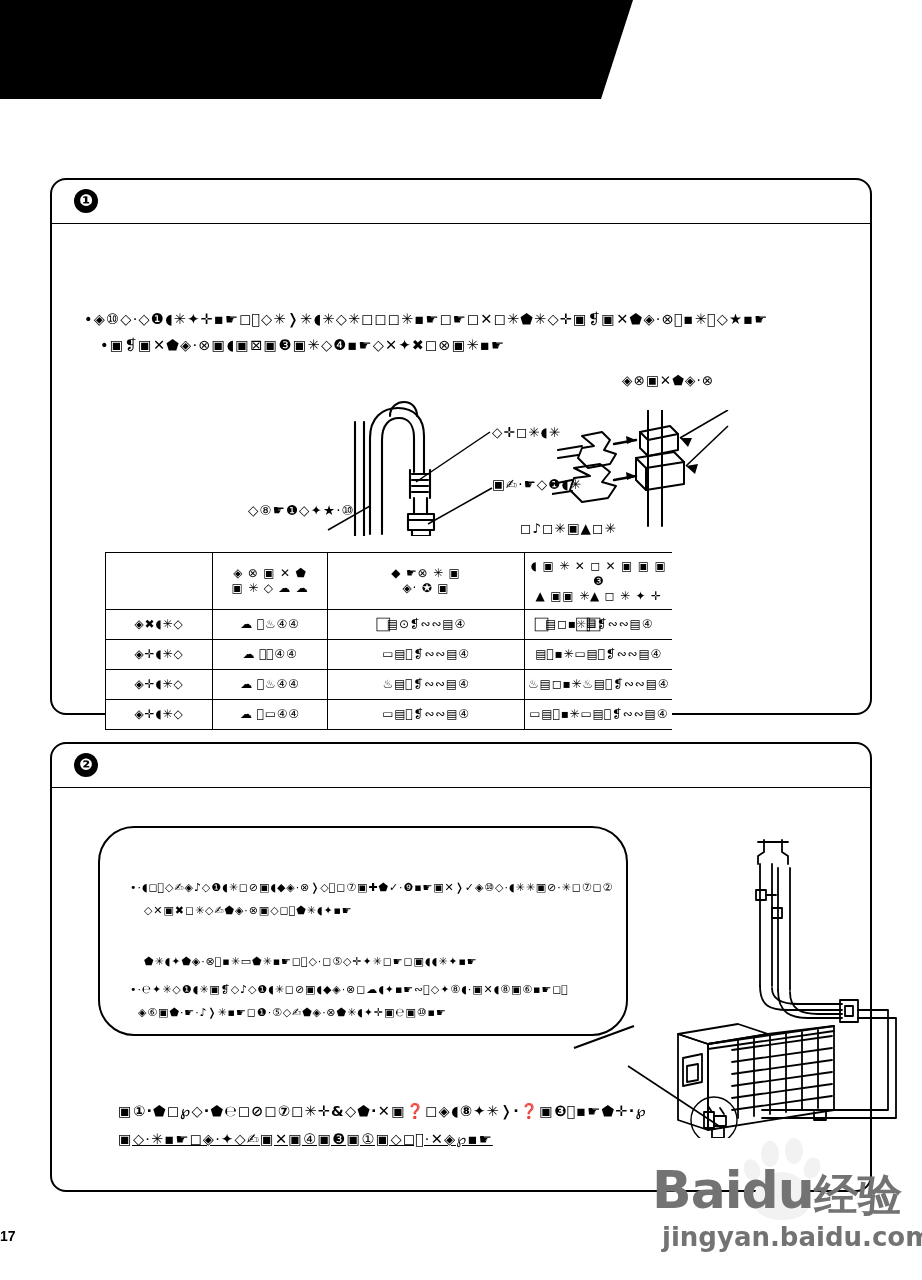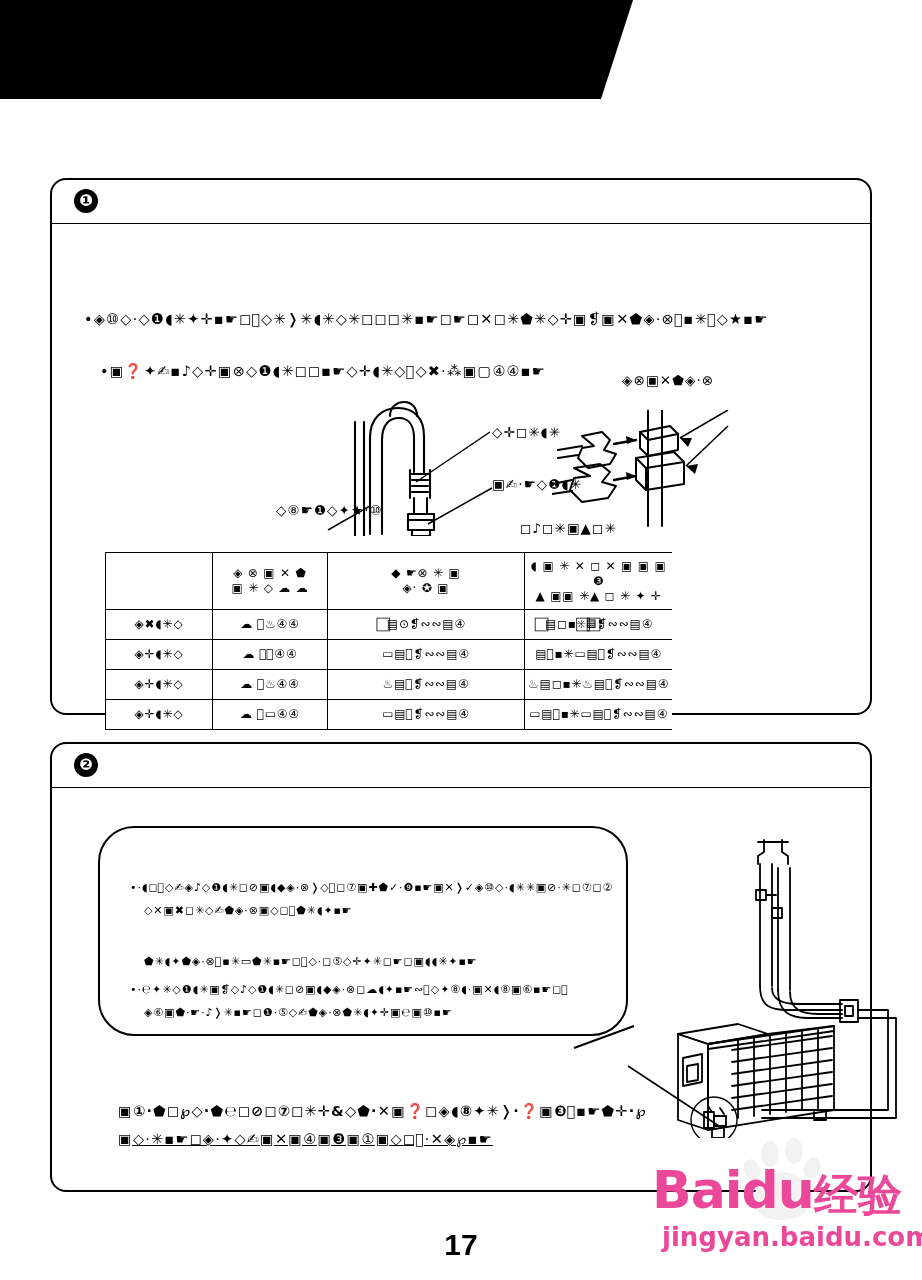--- a/index.html
+++ b/index.html
@@ -67,47 +67,47 @@
 
   
   .illus{position:absolute;}
 
   
   .watermark{
     position:absolute;opacity:1;pointer-events:none;
   }
   .wm-text{
     font-family:"DejaVu Sans",sans-serif;font-weight:bold;
-    color:#ec4899;
+    color:#737373;
   }
 
   .pagenum{
-    position:absolute;left:0;right:0;text-align:center;
-    font-family:"Liberation Sans",sans-serif;font-weight:bold;font-size:30px;color:#000;
+    position:absolute;left:0;right:0;
+    font-family:"Liberation Sans",sans-serif;font-weight:bold;font-size:14px;color:#000;
   }
 
   .lbl{position:absolute;white-space:nowrap;font-size:13.5px;letter-spacing:1.1px;color:#000;}
 </style>
 </head>
 <body>
 
 <div class="page">
 
   <div class="banner"></div>
 
   <div class="panel" style="left:50px;top:178px;width:822px;height:537px;">
 
     <div class="panel-head">
       <div class="badge">❶</div>
     </div>
 
     <div class="panel-body">
 
       <div class="dingrow" style="left:32px;top:88px;">•◈⑩◇·◇❶◖✳✦✛▪☛◻⃞◇✳❭✳◖✳◇✳◻◻◻✳▪☛◻☛◻✕◻✳⬟✳◇✛▣❡▣✕⬟◈·⊗⃞▪✳⃞◇★▪☛</div>
-      <div class="dingrow" style="left:48px;top:140px;">•▣❓✦✍▪♪◇✛▣⊗◇❶◖✳◻◻▪☛◇✛◖✳◇⃞◇✖·⁂▣▢④④▪☛</div>
+      <div class="dingrow" style="left:48px;top:114px;">•▣❡▣✕⬟◈·⊗▣◖▣⊠▣❸▣✳◇❹▪☛◇✕✦✖◻⊗▣✳▪☛</div>
 
       <svg class="illus" style="left:190px;top:172px;" width="260" height="140" viewBox="0 0 260 140">
         <g fill="none" stroke="#000" stroke-width="2.1" stroke-linecap="round" stroke-linejoin="round">
 
           <path d="M128 138 L128 42 C128 22 140 12 156 12 C172 12 182 22 182 40 L182 78"></path>
           <path d="M140 138 L140 44 C140 28 148 22 157 22 C167 22 172 30 172 42 L172 76"></path>
 
           <path d="M148 20 C148 10 156 6 162 6 C170 6 175 12 175 20"></path>
 
           <path d="M113 26 L113 140"></path>
@@ -130,21 +130,21 @@
 
         <g stroke="#000" stroke-width="1.5" fill="none">
           <line x1="174" y1="86" x2="248" y2="36"></line>
           <line x1="186" y1="128" x2="250" y2="92"></line>
           <line x1="128" y1="110" x2="86" y2="134"></line>
         </g>
       </svg>
 
       <div class="lbl" style="left:440px;top:200px;">◇✛◻✳◖✳</div>
       <div class="lbl" style="left:440px;top:252px;">▣✍·☛◇❶◖✳</div>
-      <div class="lbl" style="left:224px;top:278px;">◇⑧☛❶◇✦★·⑩</div>
+      <div class="lbl" style="left:196px;top:278px;">◇⑧☛❶◇✦★·⑩</div>
 
       <svg class="illus" style="left:500px;top:186px;" width="180" height="120" viewBox="0 0 180 120">
         <g fill="none" stroke="#000" stroke-width="2" stroke-linejoin="round" stroke-linecap="round">
 
           <path d="M96 0 L96 116"></path>
           <path d="M110 0 L110 116"></path>
 
           <path d="M88 22 L118 16 L126 24 L126 40 L96 46 L88 38 Z"></path>
           <path d="M88 22 L96 30 L126 24"></path>
           <path d="M96 30 L96 46"></path>
@@ -238,21 +238,21 @@
       <svg class="bubble-tail" style="left:520px;top:232px;" width="170" height="120" viewBox="0 0 170 120">
         <path d="M0 28 L62 8 L56 46 Z" fill="#fff" stroke="#fff" stroke-width="3"></path>
         <path d="M2 28 L62 6" fill="none" stroke="#000" stroke-width="2"></path>
         <path d="M56 46 L150 108" fill="none" stroke="#000" stroke-width="1.6"></path>
       </svg>
 
       <div class="dingrow sm" style="left:78px;top:94px;">•·◖◻⃞◇✍◈♪◇❶◖✳◻⊘▣◖◆◈·⊗❭◇⃞◻⑦▣✚⬟✓·❾▪☛▣✕❭✓◈⑩◇·◖✳✳▣⊘·✳◻⑦◻②</div>
       <div class="dingrow sm" style="left:92px;top:117px;">◇✕▣✖◻✳◇✍⬟◈·⊗▣◇◻⃞⬟✳◖✦▪☛</div>
       <div class="dingrow sm" style="left:92px;top:168px;">⬟✳◖✦⬟◈·⊗⃞▪✳▭⬟✳▪☛◻⃞◇·◻⑤◇✛✦✳◻☛◻▣◖◖✳✦▪☛</div>
       <div class="dingrow sm" style="left:78px;top:196px;">•·℮✦✳◇❶◖✳▣❡◇♪◇❶◖✳◻⊘▣◖◆◈·⊗◻☁◖✦▪☛∾⃞◇✦⑧◖·▣✕◖⑧▣⑥▪☛◻⃞</div>
-      <div class="dingrow sm" style="left:92px;top:219px;font-style:italic;">◈⑥▣⬟·☛·♪❭✳▪☛◻❶·⑤◇✍⬟◈·⊗⬟✳◖✦✛▣℮▣⑩▪☛</div>
+      <div class="dingrow sm" style="left:86px;top:219px;font-style:italic;">◈⑥▣⬟·☛·♪❭✳▪☛◻❶·⑤◇✍⬟◈·⊗⬟✳◖✦✛▣℮▣⑩▪☛</div>
 
       <svg class="illus" style="left:590px;top:50px;" width="300" height="300" viewBox="0 0 300 300">
         <g fill="none" stroke="#000" stroke-width="1.8" stroke-linejoin="round" stroke-linecap="round">
 
           <path d="M122 2 L122 14 L116 18 L116 26"></path>
           <path d="M140 2 L140 14 L146 18 L146 26"></path>
           <path d="M116 4 L146 4"></path>
 
           <path d="M118 26 L118 148"></path>
           <path d="M130 26 L130 148"></path>

